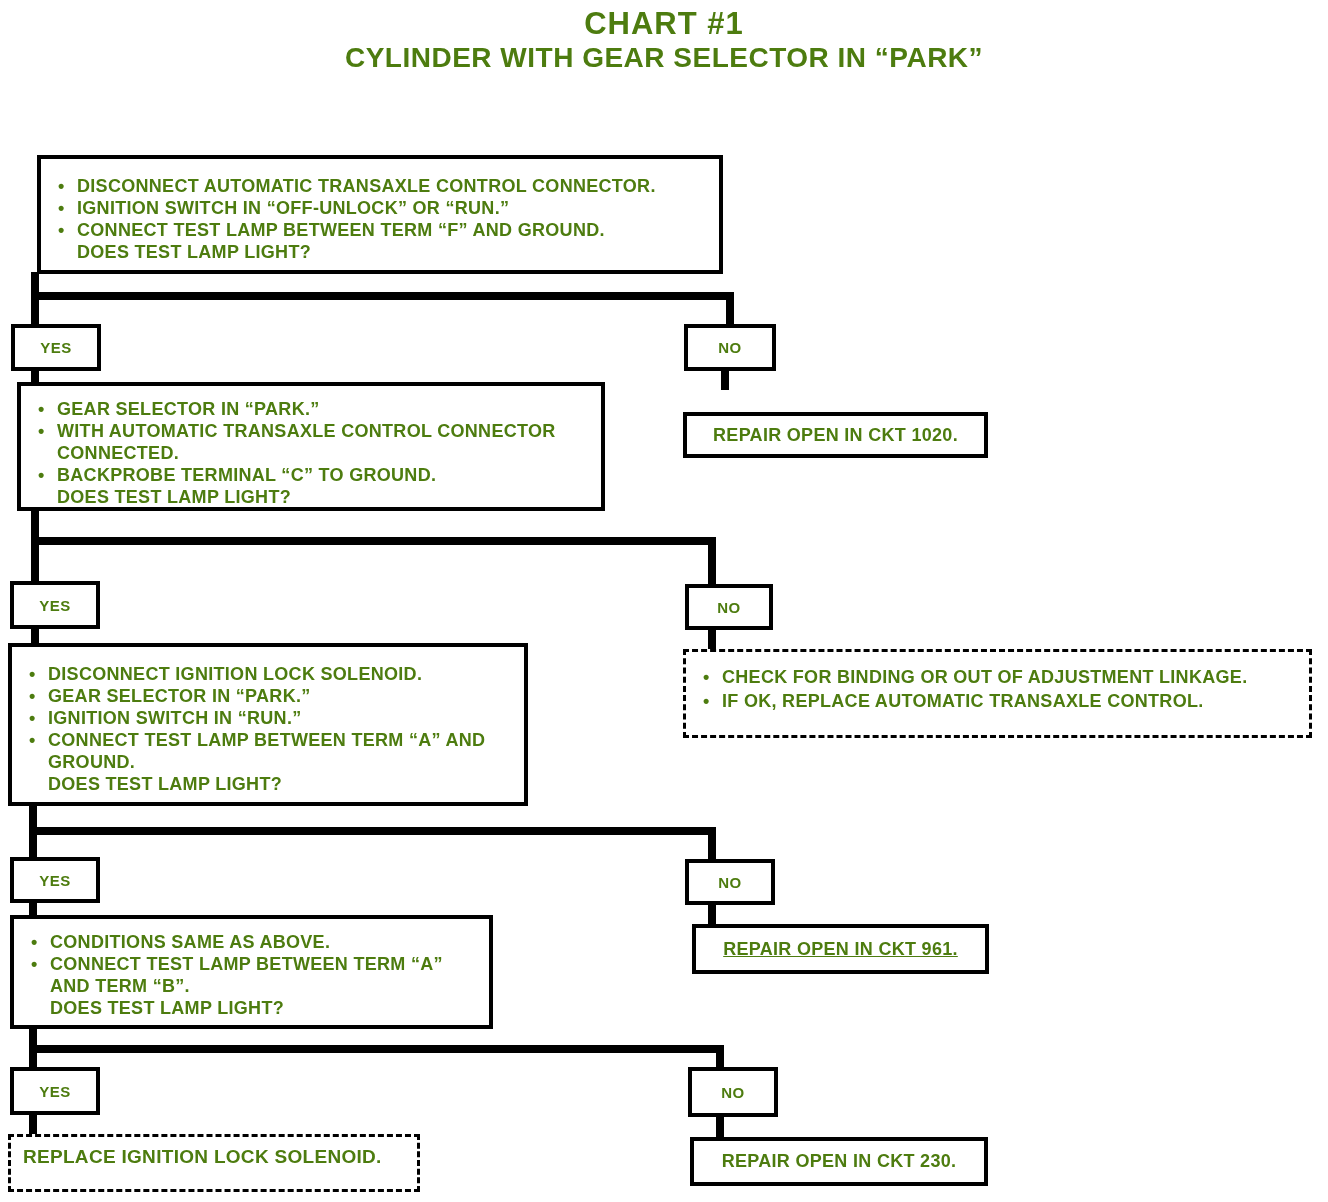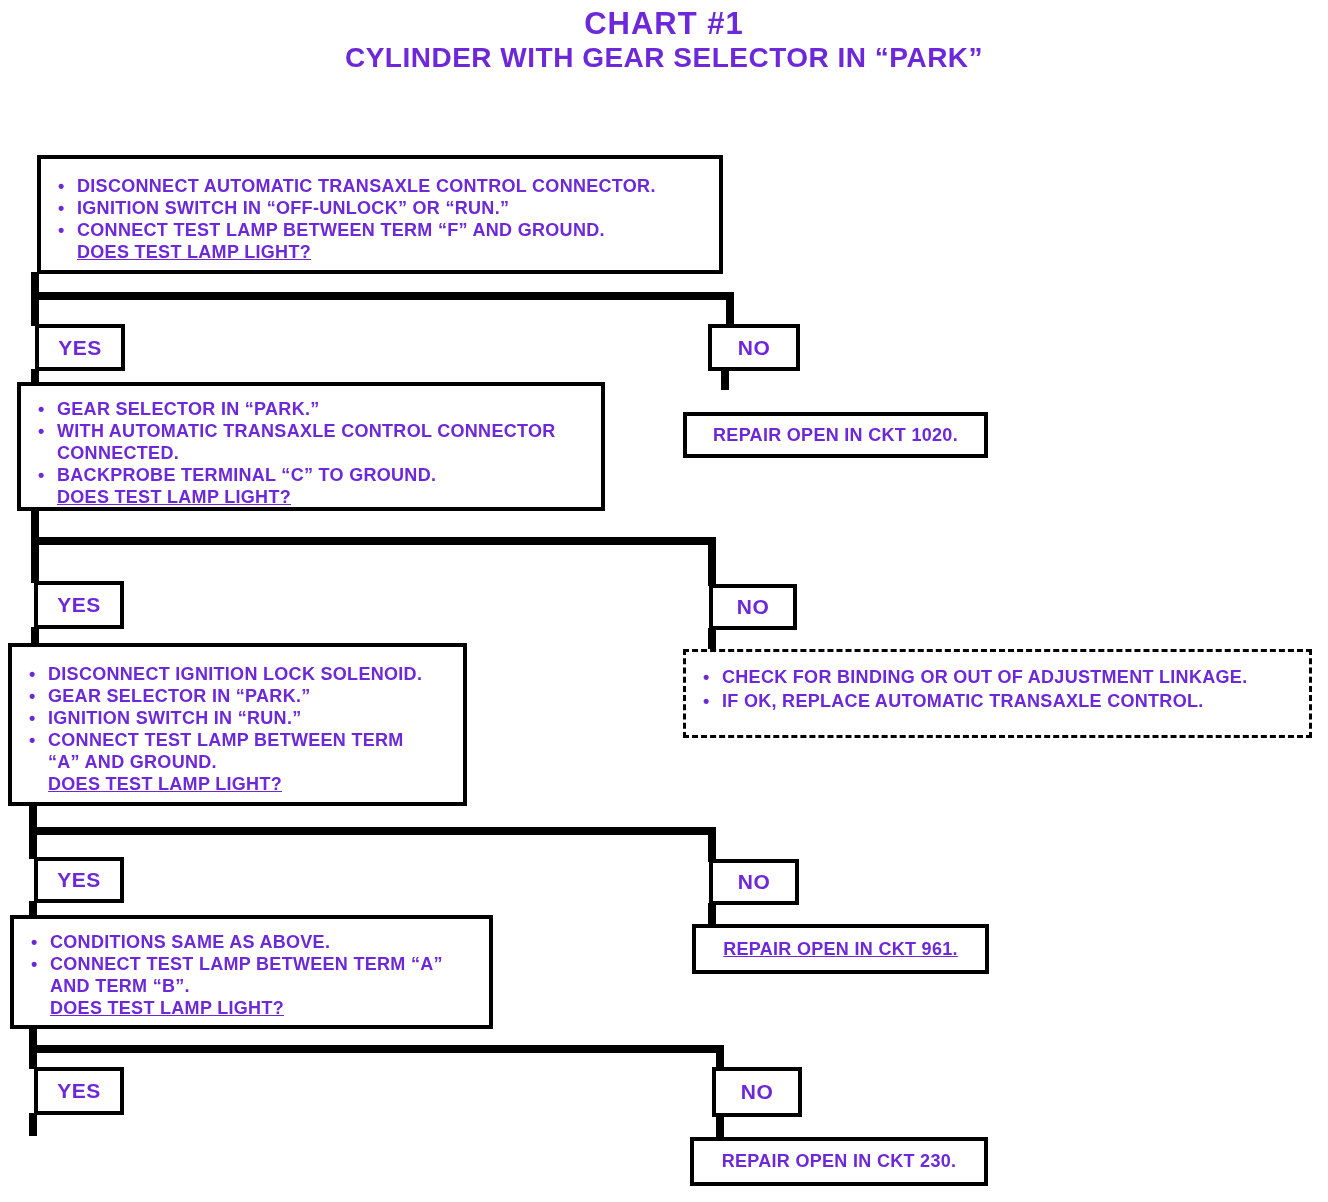--- a/index.html
+++ b/index.html
@@ -5,21 +5,21 @@
   html, body {
     margin: 0;
     padding: 0;
     background: #ffffff;
   }
   #stage {
     position: relative;
     width: 1328px;
     height: 1202px;
     background: #ffffff;
-    color: #6d28d9;
+    color: #4d7c0f;
     font-family: "Liberation Sans", "DejaVu Sans", sans-serif;
     font-weight: 700;
     overflow: hidden;
   }
   
   .title-wrap {
     position: absolute;
     left: 0; top: 6px;
     width: 100%;
     text-align: center;
@@ -49,33 +49,31 @@
     padding-left: 22px;
   }
   .bullet::before {
     content: "\2022";
     position: absolute;
     left: 3px;
     top: 0;
   }
   .qline {
     padding-left: 22px;
-    text-decoration: underline;
   }
   .ynbox {
     position: absolute;
     box-sizing: border-box;
     border: 4px solid #000;
     background: #fff;
     display: flex;
     align-items: center;
     justify-content: center;
-    font-size: 21px;
+    font-size: 15px;
     letter-spacing: 0.5px;
-    margin-left: 24px;
   }
   .outbox {
     position: absolute;
     box-sizing: border-box;
     border: 4px solid #000;
     background: #fff;
     display: flex;
     align-items: center;
     justify-content: center;
     font-size: 18px;
@@ -140,21 +138,21 @@
   <div class="ynbox" style="left:685px; top:584px; width:88px; height:46px;">NO</div>
 
   <div class="line" style="left:31px; top:627px; width:8px; height:18px;"></div>
   <div class="line" style="left:708px; top:628px; width:8px; height:23px;"></div>
 
   <div class="sketchbox" style="left:683px; top:649px; width:629px; height:89px; padding:13px 6px 0 14px;">
     <div class="bullet">CHECK FOR BINDING OR OUT OF ADJUSTMENT LINKAGE.</div>
     <div class="bullet">IF OK, REPLACE AUTOMATIC TRANSAXLE CONTROL.</div>
   </div>
 
-  <div class="qbox" style="left:8px; top:643px; width:459px; height:163px; padding:16px 24px 8px 14px;">
+  <div class="qbox" style="left:8px; top:643px; width:520px; height:163px; padding:16px 24px 8px 14px;">
     <div class="bullet">DISCONNECT IGNITION LOCK SOLENOID.</div>
     <div class="bullet">GEAR SELECTOR IN “PARK.”</div>
     <div class="bullet">IGNITION SWITCH IN “RUN.”</div>
     <div class="bullet">CONNECT TEST LAMP BETWEEN TERM “A” AND GROUND.</div>
     <div class="qline">DOES TEST LAMP LIGHT?</div>
   </div>
 
   <div class="line" style="left:29px; top:804px; width:8px; height:55px;"></div>
   <div class="line" style="left:29px; top:827px; width:687px; height:8px;"></div>
   <div class="line" style="left:708px; top:827px; width:8px; height:35px;"></div>
@@ -176,16 +174,17 @@
   <div class="line" style="left:29px; top:1026px; width:8px; height:43px;"></div>
   <div class="line" style="left:29px; top:1045px; width:695px; height:8px;"></div>
   <div class="line" style="left:716px; top:1045px; width:8px; height:25px;"></div>
 
   <div class="ynbox" style="left:10px; top:1067px; width:90px; height:48px;">YES</div>
   <div class="ynbox" style="left:688px; top:1067px; width:90px; height:50px;">NO</div>
 
   <div class="line" style="left:29px; top:1113px; width:8px; height:23px;"></div>
   <div class="line" style="left:716px; top:1115px; width:8px; height:24px;"></div>
 
+  <div class="sketchbox" style="left:8px; top:1134px; width:412px; height:58px; padding:8px 6px 0 12px; font-size:19px;">REPLACE IGNITION LOCK SOLENOID.</div>
 
   <div class="outbox" style="left:690px; top:1137px; width:298px; height:49px;">REPAIR OPEN IN CKT 230.</div>
 
 </div>
 
 </body></html>

